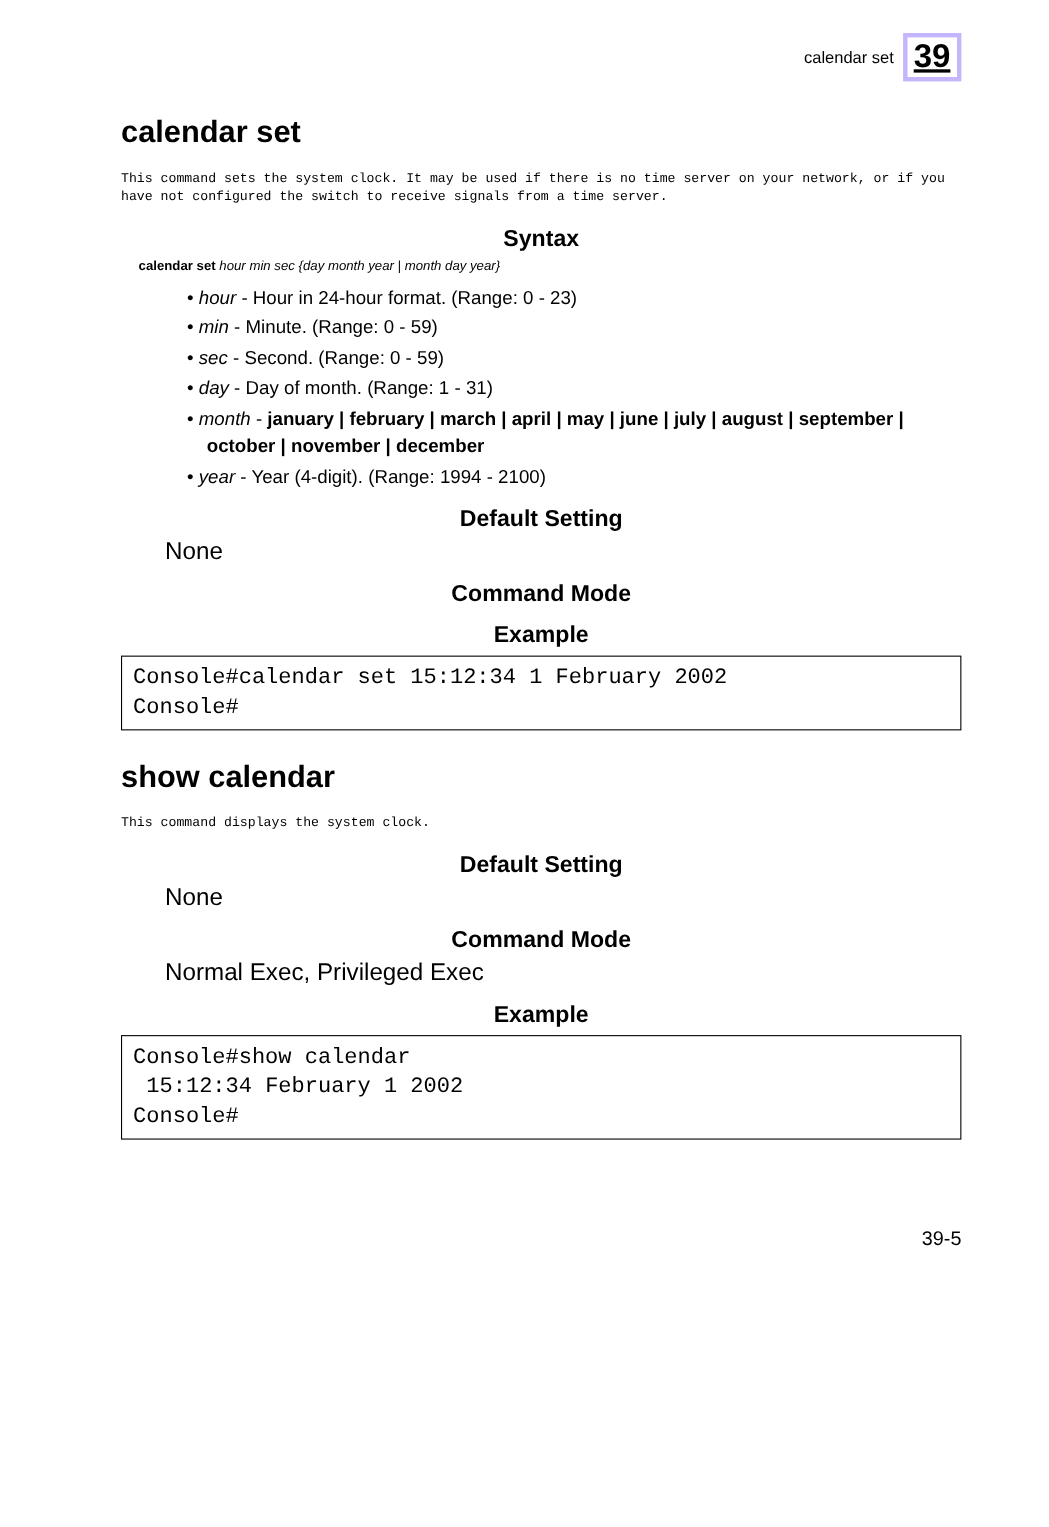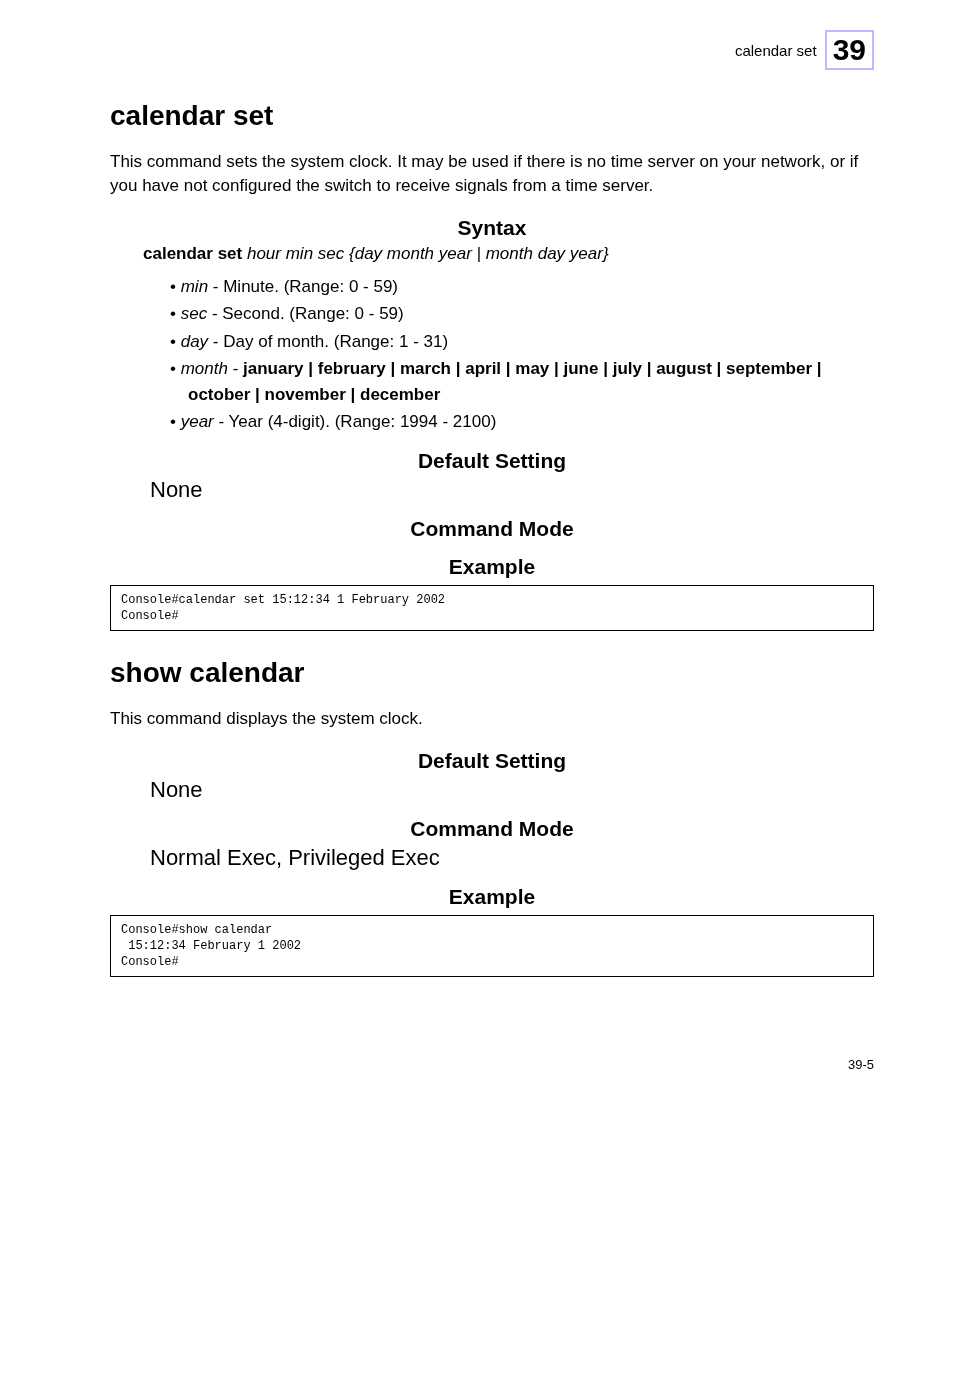--- a/index.html
+++ b/index.html
@@ -16,46 +16,48 @@
   }
   .top-header {
     display: flex;
     justify-content: flex-end;
     align-items: center;
     gap: 8px;
     margin-bottom: 30px;
     font-size: 15px;
   }
   .chapter-badge {
-    border: 2px solid #c4b5fd;
+    border: 4px solid #c4b5fd;
     font-weight: 900;
     font-size: 30px;
     padding: 0 6px 0 6px;
     line-height: 1.2;
     font-family: Arial, Helvetica, sans-serif;
+    text-decoration: underline;
   }
   h1 {
     font-size: 28px;
     font-weight: 700;
     margin: 0 0 18px 0;
   }
   p.body {
-    font-size: 17px;
+    font-size: 12px;
     line-height: 1.4;
     margin: 0 0 18px 0;
+    font-family: Liberation Mono, monospace;
   }
   .sect-head {
     font-size: 21px;
     font-weight: 700;
     margin: 14px 0 4px 0;
     text-align: center;
   }
   .syntax-line {
-    margin: 4px 0 10px 33px;
-    font-size: 17px;
+    margin: 4px 0 10px 16px;
+    font-size: 12px;
   }
   .indent {
     margin-left: 40px;
     font-size: 22px;
   }
   ul.bullets {
     list-style: none;
     margin: 6px 0 14px 60px;
     padding: 0;
   }
@@ -66,32 +68,32 @@
     text-indent: -18px;
     margin-bottom: 2px;
   }
   ul.bullets li::before {
     content: "• ";
   }
   .code-box {
     border: 1px solid #000;
     padding: 6px 10px;
     font-family: "Courier New", monospace;
-    font-size: 12px;
+    font-size: 20px;
     white-space: pre-wrap;
     margin: 6px 0 26px 0;
     line-height: 1.35;
   }
   .example-text {
     font-size: 17px;
     margin: 4px 0 10px 0;
   }
   .page-footer {
     text-align: right;
-    font-size: 13px;
+    font-size: 18px;
     margin-top: 80px;
   }
   em { font-style: italic; }
   strong { font-weight: 700; }
 </style>
 </head>
 <body>
 
 <div class="page">
 
@@ -103,20 +105,21 @@
   <h1>calendar set</h1>
 
   <p class="body">This command sets the system clock. It may be used if there is no time server on your network, or if you have not configured the switch to receive signals from a time server.</p>
 
   <div class="sect-head">Syntax</div>
   <div class="syntax-line">
     <strong>calendar set</strong><em> hour min sec {day month year | month day year}</em>
   </div>
 
   <ul class="bullets">
+    <li><em>hour</em><span> - Hour in 24-hour format. (Range: 0 - 23)</span></li>
     <li><em>min</em><span> - Minute. (Range: 0 - 59)</span></li>
     <li><em>sec</em><span> - Second. (Range: 0 - 59)</span></li>
     <li><em>day</em><span> - Day of month. (Range: 1 - 31)</span></li>
     <li><em>month</em><span> - </span><strong>january | february | march | april | may | june | july | august | september | october | november | december</strong></li>
     <li><em>year</em><span> - Year (4-digit). (Range: 1994 - 2100)</span></li>
   </ul>
 
   <div class="sect-head">Default Setting</div>
   <div class="indent">None</div>
 

